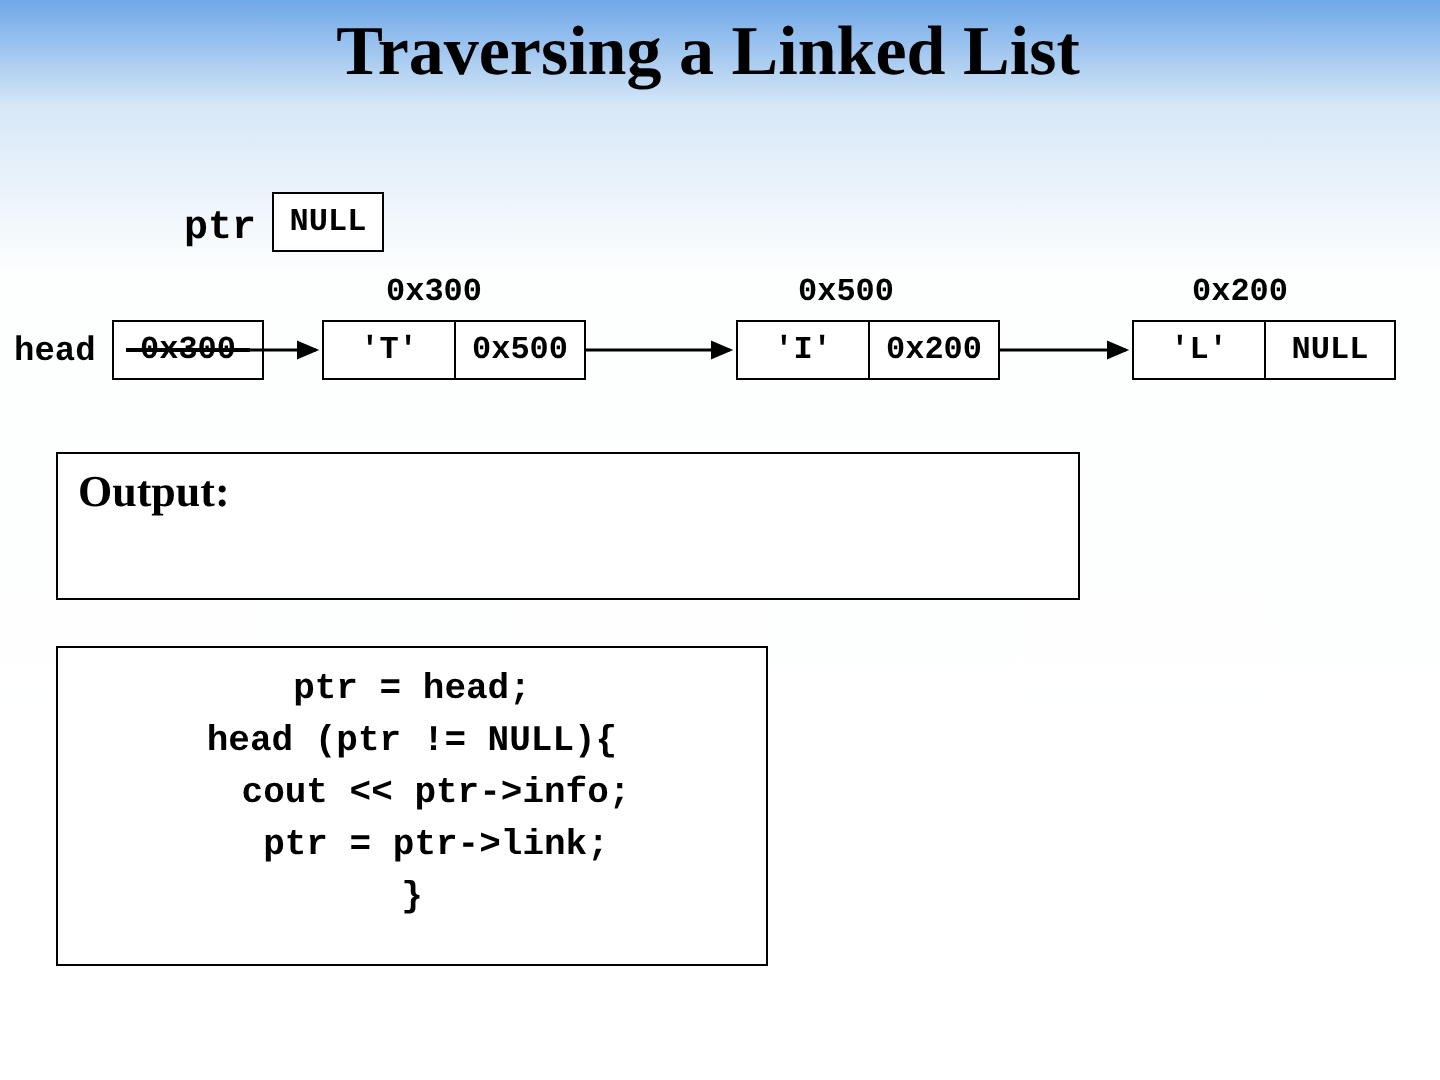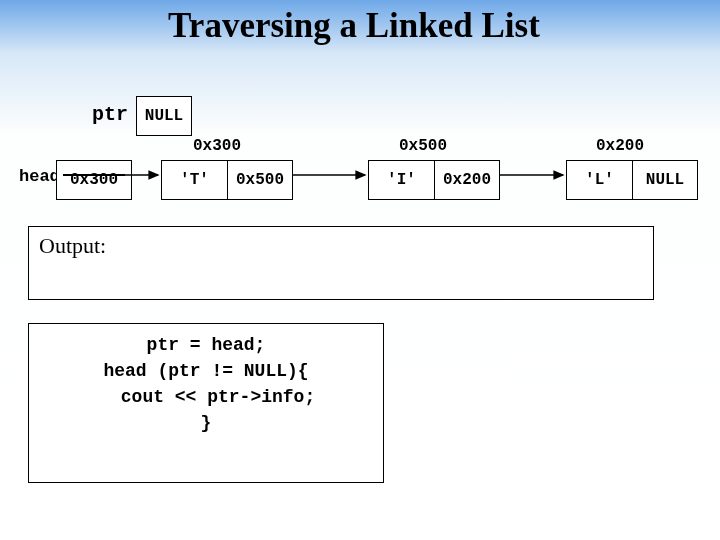--- a/index.html
+++ b/index.html
@@ -16,21 +16,21 @@
     position: absolute;
     top: 6px; left: 0; width: 708px;
     text-align: center;
     font-size: 35px;
     font-weight: bold;
     color: #000;
   }
   .mono { font-family: "Courier New", monospace; font-weight: bold; text-align: center; }
   .cell {
     border: 1px solid #000;
-    height: 40px;
+    height: 30px;
     display: flex;
     align-items: center;
     justify-content: center;
     font-size: 16px;
     background: #fff;
   }
   .ptr-label {
     position: absolute;
     left: 92px; top: 103px;
     font-size: 20px; font-weight: bold;
@@ -40,21 +40,21 @@
     left: 136px; top: 96px;
     width: 56px;
   }
   .addr-label {
     position: absolute;
     font-size: 16px;
     top: 137px;
   }
   .head-label {
     position: absolute;
-    left: 19px; top: 167px;
+    left: 7px; top: 167px;
     font-size: 17px;
   }
   .head-box {
     position: absolute;
     left: 56px; top: 160px;
     width: 76px;
   }
   .head-box .cell { border: 1.5px solid #000; }
   .strike {
     position: absolute;
@@ -65,25 +65,26 @@
     position: absolute;
     top: 160px;
     display: flex;
     flex-direction: row;
   }
   .node .info { width: 66px; border-right: none; }
   .node .link { width: 66px; }
   .output-box {
     position: absolute;
     left: 28px; top: 226px;
-    width: 626px; height: 74px;
+    width: 512px; height: 74px;
     border: 1.5px solid #000;
     background: #fff;
     padding: 6px 10px;
     font-size: 22px;
+    font-weight: bold;
   }
   .code-box {
     position: absolute;
     left: 28px; top: 323px;
     width: 356px; height: 160px;
     border: 1.5px solid #000;
     background: #fff;
     padding: 8px 10px;
     font-size: 18px;
     line-height: 1.45;
@@ -153,14 +154,15 @@
 
 <div class="output-box">
   <span>Output:</span>
 </div>
 
 <div class="highlight-oval"></div>
 <div class="code-box mono">
   <div class="line">ptr  =  head;</div>
   <div class="line">head (ptr != NULL){</div>
   <div class="line code-indent">cout  &lt;&lt;  ptr-&gt;info;</div>
+  <div class="line code-indent">ptr  =  ptr-&gt;link;</div>
   <div class="line">}</div>
 </div>
 
 </body></html>

